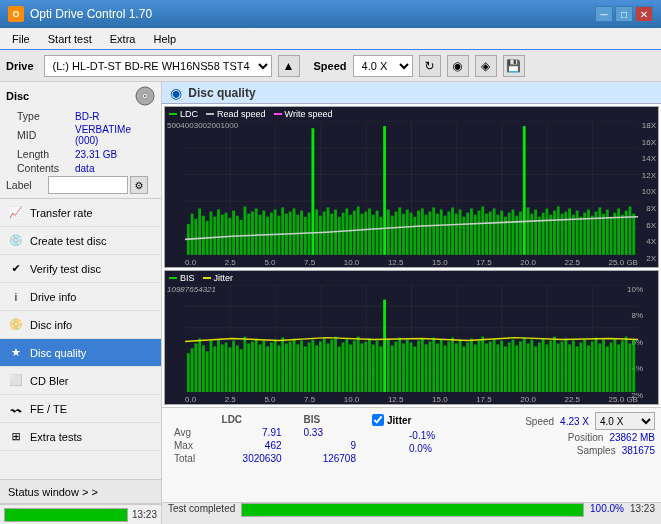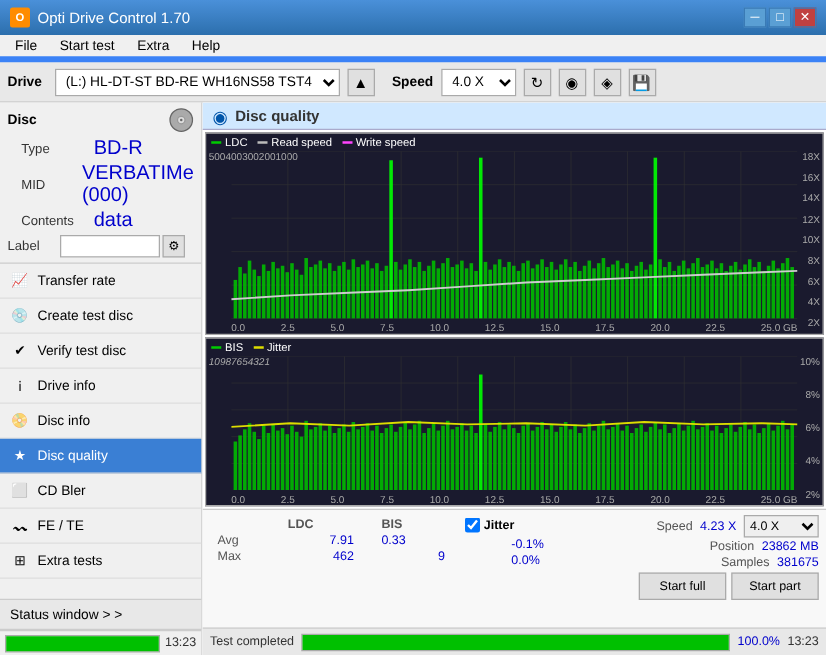--- a/index.html
+++ b/index.html
@@ -7,21 +7,21 @@
 
     
     .titlebar { background: linear-gradient(to bottom, #4a90d9, #2c6fad); color: white; height: 28px; display: flex; align-items: center; justify-content: space-between; padding: 0 8px; font-size: 12px; }
     .titlebar-left { display: flex; align-items: center; gap: 6px; }
     .titlebar-icon { width: 16px; height: 16px; background: #ff8c00; border-radius: 2px; display: flex; align-items: center; justify-content: center; font-size: 9px; color: white; font-weight: bold; }
     .titlebar-controls { display: flex; gap: 2px; }
     .titlebar-btn { width: 18px; height: 16px; background: #5a9fd4; border: 1px solid #3a7ab5; color: white; font-size: 10px; cursor: pointer; display: flex; align-items: center; justify-content: center; }
     .titlebar-btn.close { background: #c04040; }
 
     
-    .menubar { background: #f0f0f0; border-bottom: 5px solid #3b82f6; height: 22px; display: flex; align-items: center; padding: 0 4px; gap: 2px; }
+    .menubar { background: #f0f0f0; border-bottom: 1px solid #3b82f6; height: 22px; display: flex; align-items: center; padding: 0 4px; gap: 2px; }
     .menu-item { padding: 2px 8px; cursor: pointer; font-size: 11px; border-radius: 2px; }
 
     
     .toolbar { background: #e8e8e8; border-bottom: 1px solid #ccc; height: 32px; display: flex; align-items: center; padding: 0 6px; gap: 6px; }
     .toolbar-label { font-weight: bold; font-size: 11px; margin-right: 4px; }
     .drive-select { height: 22px; font-size: 11px; border: 1px solid #aaa; background: white; padding: 0 4px; min-width: 200px; }
     .toolbar-btn { width: 22px; height: 22px; background: #e0e0e0; border: 1px solid #aaa; cursor: pointer; display: flex; align-items: center; justify-content: center; font-size: 12px; }
     .speed-label { font-weight: bold; font-size: 11px; margin-left: 8px; }
     .speed-select { height: 22px; font-size: 11px; border: 1px solid #aaa; background: white; padding: 0 4px; width: 60px; }
 
@@ -30,21 +30,21 @@
 
     
     .sidebar { width: 162px; background: #f0f0f0; border-right: 1px solid #ccc; display: flex; flex-direction: column; flex-shrink: 0; }
 
     
     .disc-panel { padding: 4px 6px; border-bottom: 1px solid #ccc; }
     .disc-header { display: flex; align-items: center; justify-content: space-between; margin-bottom: 4px; }
     .disc-title { font-weight: bold; font-size: 11px; }
     .disc-row { display: flex; align-items: center; margin-bottom: 2px; }
     .disc-key { color: #333; font-size: 10.5px; width: 58px; margin-left: 11px; }
-    .disc-val { color: #0000cc; font-size: 16px; flex: 1; }
+    .disc-val { color: #0000cc; font-size: 10px; flex: 1; }
     .label-input-row { display: flex; align-items: center; gap: 2px; margin-top: 2px; }
     .label-key { color: #333; font-size: 10.5px; width: 40px; }
     .label-input { height: 18px; width: 80px; border: 1px solid #aaa; background: white; font-size: 10px; padding: 0 2px; }
     .label-btn { width: 18px; height: 18px; background: #e0e0e0; border: 1px solid #aaa; cursor: pointer; font-size: 10px; display: flex; align-items: center; justify-content: center; }
 
     
     .nav-items { flex: 1; }
     .nav-item { height: 28px; display: flex; align-items: center; padding: 0 8px; gap: 6px; cursor: pointer; font-size: 11px; border-bottom: 1px solid #ddd; }
     .nav-item.active { background: #3a7fd4; color: white; }
     .nav-icon { width: 16px; height: 16px; flex-shrink: 0; display: flex; align-items: center; justify-content: center; }
@@ -126,20 +126,24 @@
           <circle cx="10" cy="10" r="1" fill="#666"></circle>
         </svg>
       </div>
       <div class="disc-row">
         <span class="disc-key">Type</span>
         <span class="disc-val">BD-R</span>
       </div>
       <div class="disc-row">
         <span class="disc-key">MID</span>
         <span class="disc-val">VERBATIMe (000)</span>
+      </div>
+      <div class="disc-row">
+        <span class="disc-key">Length</span>
+        <span class="disc-val">23.31 GB</span>
       </div>
       <div class="disc-row">
         <span class="disc-key">Contents</span>
         <span class="disc-val">data</span>
       </div>
       <div class="label-input-row">
         <span class="label-key">Label</span>
         <input class="label-input" type="text" style="">
         <button class="label-btn">⚙</button>
       </div>
@@ -405,21 +409,21 @@
           <div class="legend-item">
             <div class="legend-dot" style="background:#00cc00;"></div>
             <span>BIS</span>
           </div>
           <div class="legend-item">
             <div class="legend-dot" style="background:#dddd00;"></div>
             <span>Jitter</span>
           </div>
         </div>
 
-        <div style="position:absolute;right:2px;top:14px;display:flex;flex-direction:column;justify-content:space-between;height:calc(100% - 18px);font-size:8px;color:#aaa;text-align:right;">
+        <div style="position:absolute;right:15px;top:14px;display:flex;flex-direction:column;justify-content:space-between;height:calc(100% - 18px);font-size:8px;color:#aaa;text-align:right;">
           <span>10%</span>
           <span>8%</span>
           <span>6%</span>
           <span>4%</span>
           <span>2%</span>
         </div>
 
         <div style="position:absolute;left:2px;top:14px;display:flex;flex-direction:row;justify-content:flex-start;height:calc(100% - 22px);font-size:8px;color:#aaa;font-style:italic;">
           <span>10</span>
           <span>9</span>
@@ -604,20 +608,25 @@
           <tr>
             <td style="color:#555;padding:0 4px;">Avg</td>
             <td style="color:#0000cc;padding:0 10px;text-align:right;">7.91</td>
             <td style="color:#0000cc;padding:0 10px;">0.33</td>
           </tr>
           <tr>
             <td style="color:#555;padding:0 4px;">Max</td>
             <td style="color:#0000cc;padding:0 10px;text-align:right;">462</td>
             <td style="color:#0000cc;padding:0 10px;text-align:right;">9</td>
           </tr>
+          <tr>
+            <td style="color:#555;padding:0 4px;">Total</td>
+            <td style="color:#0000cc;padding:0 10px;text-align:right;">3020630</td>
+            <td style="color:#0000cc;padding:0 10px;text-align:right;">126708</td>
+          </tr>
         </tbody>
           </table>
 
         <div style="flex:0 0 auto;padding-top:2px;">
           <div style="display:flex;align-items:center;gap:3px;margin-bottom:2px;">
             <input type="checkbox" checked="" style="width: 12px; height: 12px;">
             <span style="font-size:10px;font-weight:bold;">Jitter</span>
           </div>
           <table style="font-size:10px;margin-left:31px;">
             <tbody>
@@ -640,30 +649,26 @@
             </select>
           </div>
           <div style="display:flex;align-items:center;gap:6px;font-size:10px;">
             <span style="color:#555;">Position</span>
             <span style="color:#0000cc;">23862 MB</span>
           </div>
           <div style="display:flex;align-items:center;gap:6px;font-size:10px;">
             <span style="color:#555;">Samples</span>
             <span style="color:#0000cc;">381675</span>
           </div>
-          <div style="display:flex;gap:4px;">
-            <button class="start-btn">Start full</button>
-            <button class="start-btn">Start part</button>
-          </div>
-        </div>
-      </div>
-
-    </div>
-
-    <div style="height:22px;background:#e8e8e8;border-top:1px solid #ccc;display:flex;align-items:center;padding:0 6px;gap:6px;">
+        </div>
+      </div>
+
+    </div>
+
+    <div style="height:22px;background:#e8e8e8;border-top:1px solid #ccc;display:flex;padding:0 6px;gap:6px;">
       <span style="font-size:10px;color:#333;flex:0 0 auto;">Test completed</span>
       <div style="flex:1;height:14px;border:1px solid #aaa;background:white;">
         <div style="width:100%;height:100%;background:#00c000;"></div>
       </div>
       <span style="font-size:10px;color:#0000cc;">100.0%</span>
       <span style="font-size:10px;color:#333;">13:23</span>
     </div>
 
   </div>
 </div>

